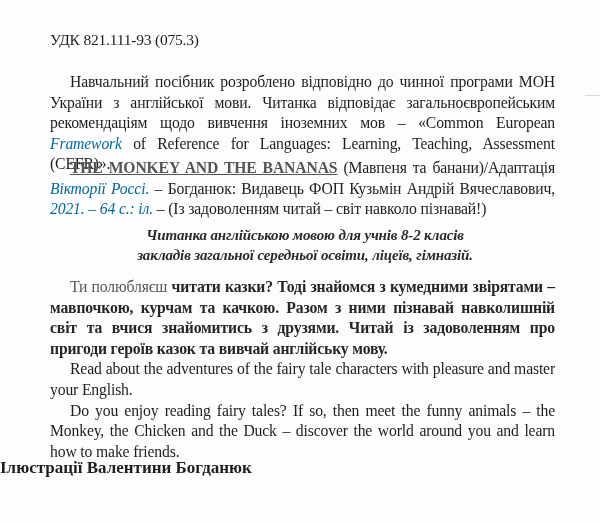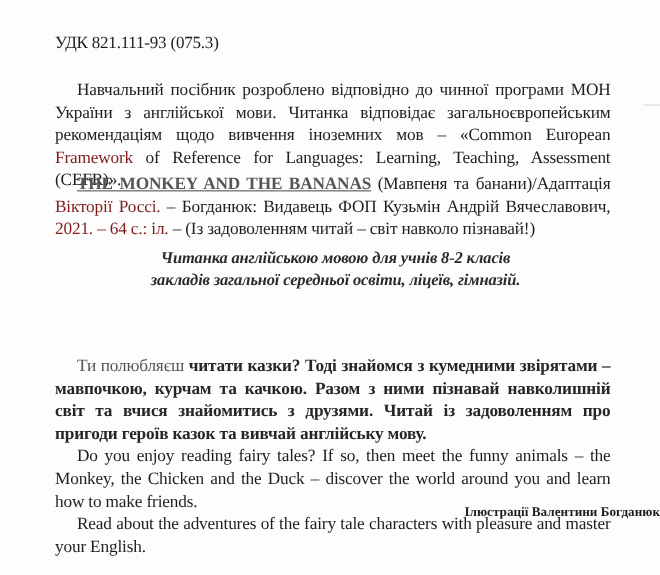--- a/index.html
+++ b/index.html
@@ -49,32 +49,32 @@
       width: 470px;
       text-align: center;
       font-style: italic;
       font-weight: bold;
       font-size: 15px;
       line-height: 20px;
       color: #2a2a2a;
     }
     .b3 p { text-indent: 0; }
     .b4 { top: 277px; }
-    .b4 p.ua { font-weight: bold; color: #262626; margin-top: 46px; }
+    .b4 p.ua { font-weight: bold; color: #262626; }
     .title-strong { font-weight: bold; text-decoration: underline; }
-    .faded { color: #7f1d1d; }
+    .faded { color: #0369a1; font-style: italic; }
     .faded2 { color: #555; }
     .illustr {
       position: absolute;
       left: 0;
       width: 600px;
       top: 458px;
-      text-align: right;
+      text-align: left;
       font-weight: bold;
-      font-size: 12px;
+      font-size: 17px;
       font-family: Liberation Serif, serif;
     }
     .isbn {
       position: absolute;
       top: 496px;
       font-size: 21px;
       letter-spacing: -0.3px;
       margin-top: 39px;
     }
     .isbn-left { left: 50px; }
@@ -109,22 +109,22 @@
 
   <div class="block b3">
     <p>Читанка англійською мовою для учнів 8-2 класів</p>
     <p>закладів загальної середньої освіти, ліцеїв, гімназій.</p>
   </div>
 
   <div class="block b4">
     <p class="ua">
       <span class="faded2" style="font-weight:normal">Ти полюбляєш</span><span> читати казки? Тоді знайомся з кумедними звірятами – мавпочкою, курчам та качкою. Разом з ними пізнавай навколишній світ та вчися знайомитись з друзями. Читай із задоволенням про пригоди героїв казок та вивчай англійську мову.</span>
     </p>
+    <p>Read about the adventures of the fairy tale characters with pleasure and master your English.</p>
     <p>Do you enjoy reading fairy tales? If so, then meet the funny animals – the Monkey, the Chicken and the Duck – discover the world around you and learn how to make friends.</p>
-    <p>Read about the adventures of the fairy tale characters with pleasure and master your English.</p>
   </div>
 
   <div class="illustr">Ілюстрації Валентини Богданюк</div>
 
   <div class="isbn isbn-left">ISBN 978-966-97893-3-4</div>
 
   <div class="edge-mark"></div>
 </div>
 
 </body></html>

